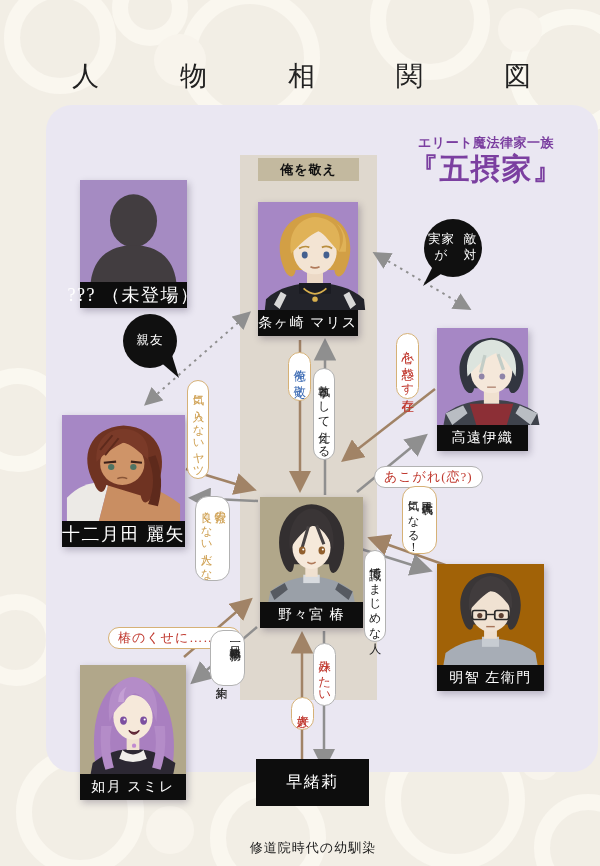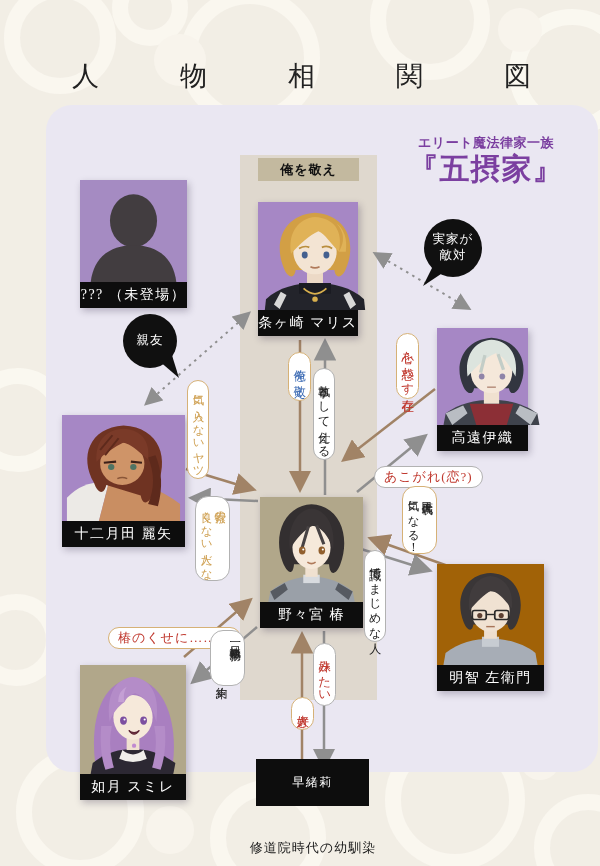--- a/index.html
+++ b/index.html
@@ -37,21 +37,21 @@
     font-size:30px; font-weight:bold; color:#7b3fa0; z-index:6; letter-spacing:1px;
   }
   svg.arrows{position:absolute; inset:0; z-index:3; pointer-events:none;}
   .portrait{position:absolute; z-index:4; box-shadow:2px 3px 7px rgba(40,30,60,.28);}
   .portrait svg{display:block;}
   .plate{
     position:absolute; left:0; right:0; bottom:0; height:26px; background:#0d0d0d;
     color:#fff; display:flex; align-items:center; justify-content:center;
     font-size:14px; letter-spacing:1.5px; white-space:nowrap;
   }
-  .plate.small{font-size:14px;}
+  .plate.small{font-size:18px;}
   .bubble{
     position:absolute; z-index:5; background:#101010; color:#fff; border-radius:50%;
     display:flex; align-items:center; justify-content:center; text-align:center;
     font-size:12.5px; line-height:1.25; letter-spacing:1px;
   }
   .vpill,.hpill{
     position:absolute; z-index:5; background:#fff; border-radius:13px;
     font-size:12.5px; line-height:1.18; letter-spacing:1px;
   }
   .vpill{ writing-mode:vertical-rl; text-orientation:upright; padding:7px 3px; }
@@ -260,26 +260,26 @@
       <ellipse cx="60" cy="51" rx="3.2" ry="3.8" fill="#7c4fa0"></ellipse>
       <circle cx="42" cy="50" r="1" fill="#fff"></circle>
         <circle cx="61" cy="50" r="1" fill="#fff"></circle>
       <path d="M46,60 q5,7 10,0 q-5,4 -10,0" fill="#7e3b4a" stroke="#5e2836" stroke-width="1"></path>
       <circle cx="51" cy="74" r="2" fill="#c08ad0"></circle>
     </svg>
     <div class="plate">如月 スミレ</div>
   </div>
 
   <div class="portrait" style="left:256px;top:776px;width:113px;height:30px;background:#0d0d0d;box-shadow:none;">
-    <div class="plate" style="height:47px;font-size:12px;">早緒莉</div>
+    <div class="plate" style="height:47px;font-size:16px;">早緒莉</div>
   </div>
   <div id="saori-note">修道院時代の幼馴染</div>
 
   <div class="bubble" style="left:123px;top:314px;width:54px;height:54px;">親友</div>
-  <div class="bubble" style="left:424px;top:219px;width:58px;height:58px;flex-direction:column;">
+  <div class="bubble" style="left:424px;top:219px;width:58px;height:58px;">
     <span>実家が</span>
     <span>敵対</span>
   </div>
 
   <div class="vpill tanb blue" style="left:288px;top:352px;">俺を敬え</div>
   <div class="vpill grayb blk" style="left:313px;top:368px;font-size:12px;">執事として仕える</div>
   <div class="vpill tanb gold" style="left:187px;top:380px;font-size:11.5px;padding:5px 3px;">気に入らないヤツ</div>
   <div class="vpill grayb gold" style="left:195px;top:496px;font-size:11.5px;padding:5px 3px;">
     <div>素行の</div>
     <div>良くない人だな</div>

